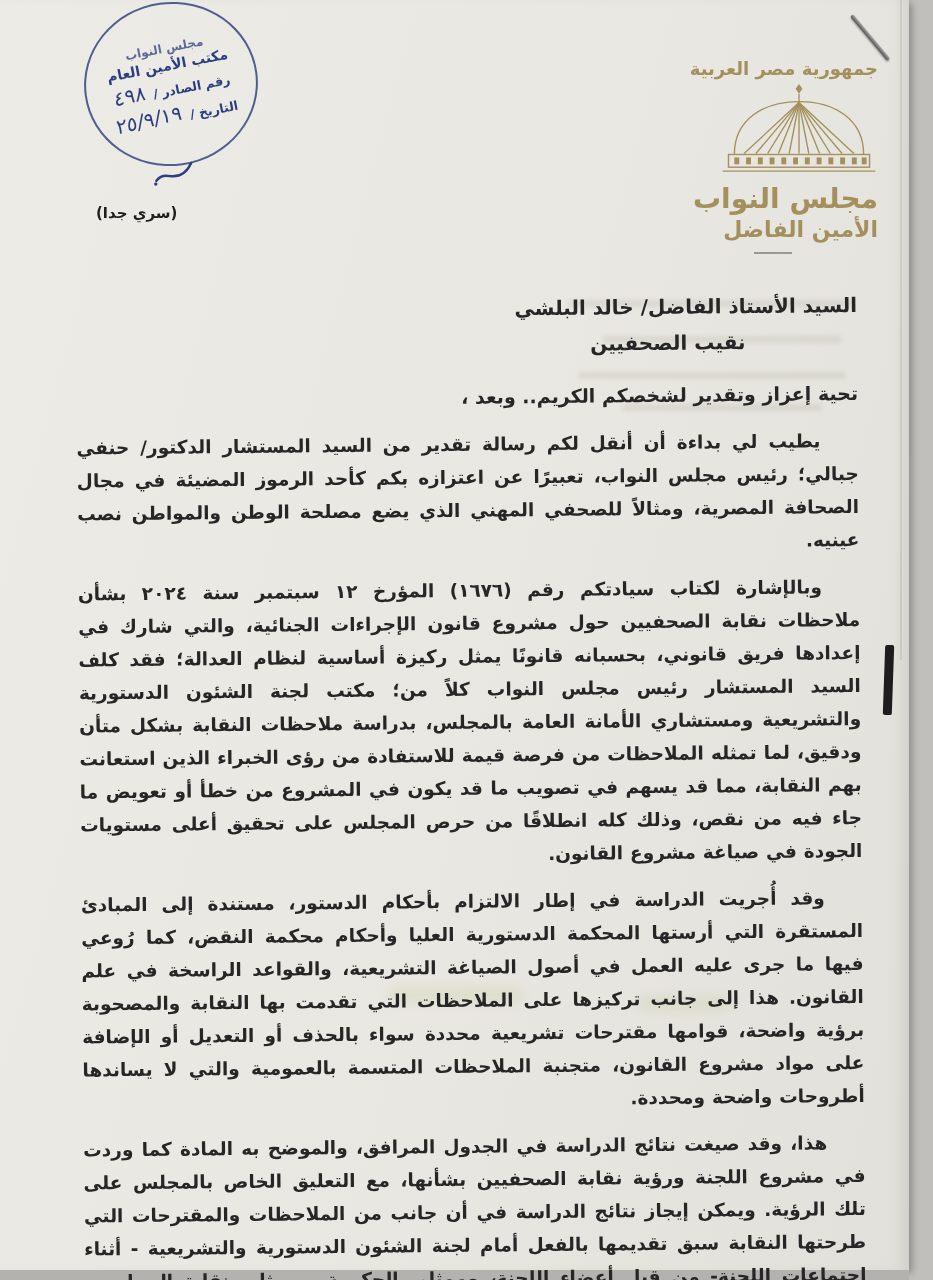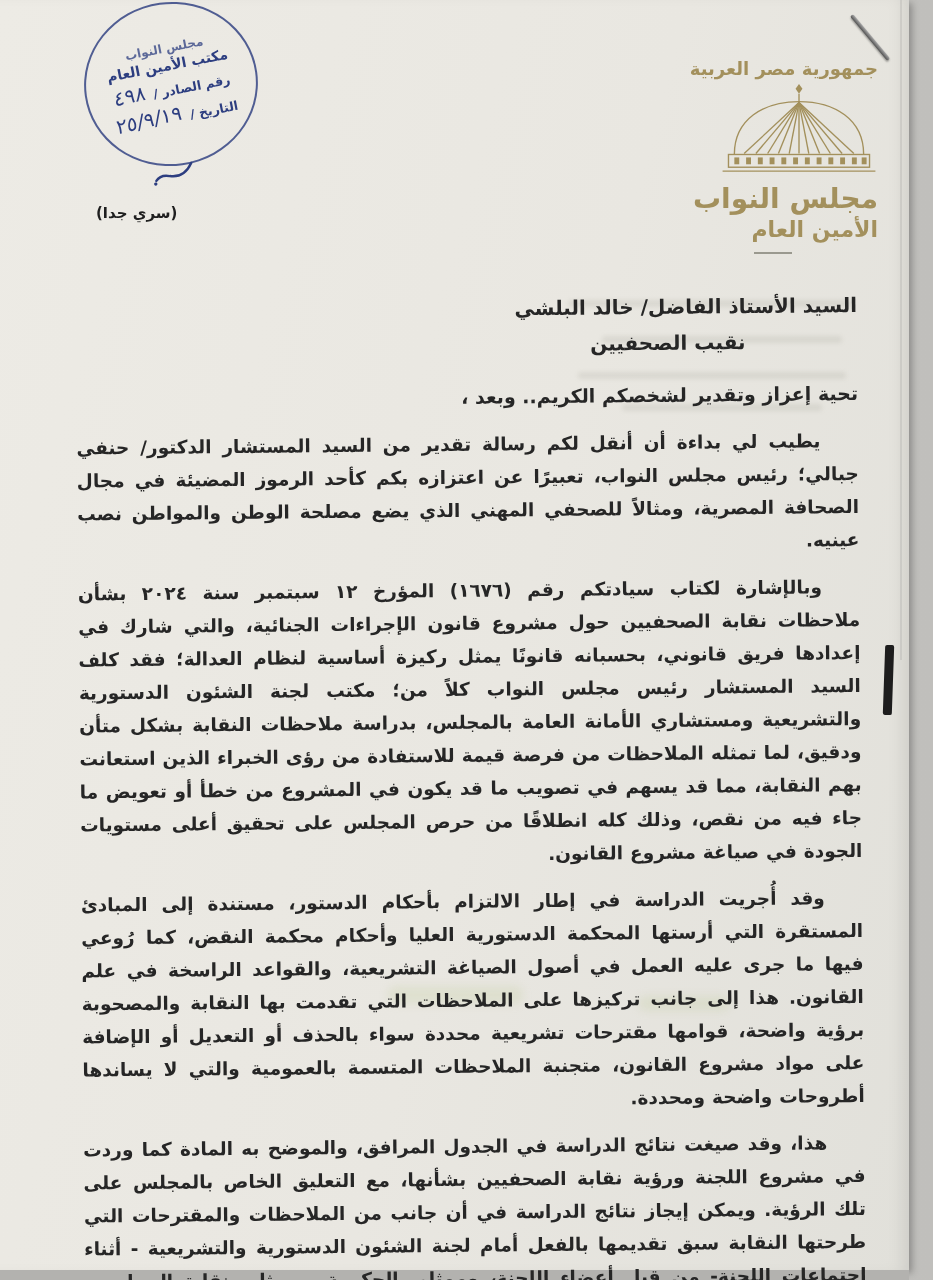--- a/index.html
+++ b/index.html
@@ -118,21 +118,21 @@
           <rect x="74" y="77" width="5" height="7"></rect>
         <rect x="86" y="77" width="5" height="7"></rect>
           <rect x="98" y="77" width="5" height="7"></rect>
         <rect x="110" y="77" width="5" height="7"></rect>
           <rect x="122" y="77" width="5" height="7"></rect>
         <rect x="134" y="77" width="5" height="7"></rect>
           <rect x="144" y="77" width="5" height="7"></rect>
       </g>
     </svg>
     <div class="emblem-council">مجلس النواب</div>
-    <div class="emblem-office">الأمين العام</div>
+    <div class="emblem-office">الأمين الفاضل</div>
     <div class="emblem-rule"></div>
   </div>
 
   <div class="letter">
     <div class="recipient-name">السيد الأستاذ الفاضل/ خالد البلشي</div>
     <div class="recipient-title">نقيب الصحفيين</div>
     <div class="salutation">تحية إعزاز وتقدير لشخصكم الكريم.. وبعد ،</div>
     <p class="body-par">يطيب لي بداءة أن أنقل لكم رسالة تقدير من السيد المستشار الدكتور/ حنفي جبالي؛ رئيس مجلس النواب، تعبيرًا عن اعتزازه بكم كأحد الرموز المضيئة في مجال الصحافة المصرية، ومثالاً للصحفي المهني الذي يضع مصلحة الوطن والمواطن نصب عينيه.</p>
     <p class="body-par">وبالإشارة لكتاب سيادتكم رقم (١٦٧٦) المؤرخ ١٢ سبتمبر سنة ٢٠٢٤ بشأن ملاحظات نقابة الصحفيين حول مشروع قانون الإجراءات الجنائية، والتي شارك في إعدادها فريق قانوني، بحسبانه قانونًا يمثل ركيزة أساسية لنظام العدالة؛ فقد كلف السيد المستشار رئيس مجلس النواب كلاً من؛ مكتب لجنة الشئون الدستورية والتشريعية ومستشاري الأمانة العامة بالمجلس، بدراسة ملاحظات النقابة بشكل متأن ودقيق، لما تمثله الملاحظات من فرصة قيمة للاستفادة من رؤى الخبراء الذين استعانت بهم النقابة، مما قد يسهم في تصويب ما قد يكون في المشروع من خطأ أو تعويض ما جاء فيه من نقص، وذلك كله انطلاقًا من حرص المجلس على تحقيق أعلى مستويات الجودة في صياغة مشروع القانون.</p>
     <p class="body-par">وقد أُجريت الدراسة في إطار الالتزام بأحكام الدستور، مستندة إلى المبادئ المستقرة التي أرستها المحكمة الدستورية العليا وأحكام محكمة النقض، كما رُوعي فيها ما جرى عليه العمل في أصول الصياغة التشريعية، والقواعد الراسخة في علم القانون. هذا إلى جانب تركيزها على الملاحظات التي تقدمت بها النقابة والمصحوبة برؤية واضحة، قوامها مقترحات تشريعية محددة سواء بالحذف أو التعديل أو الإضافة على مواد مشروع القانون، متجنبة الملاحظات المتسمة بالعمومية والتي لا يساندها أطروحات واضحة ومحددة.</p>

